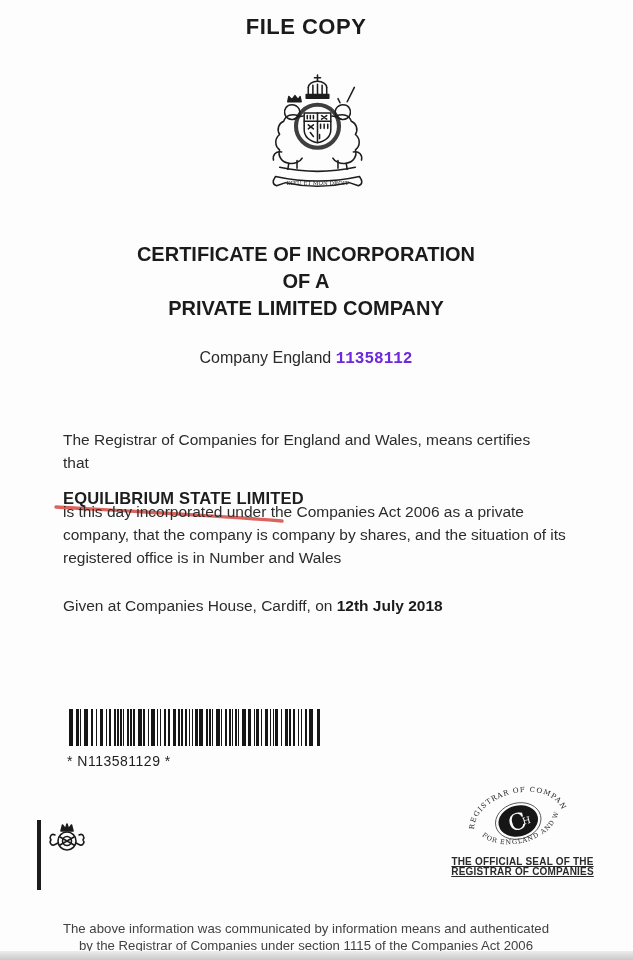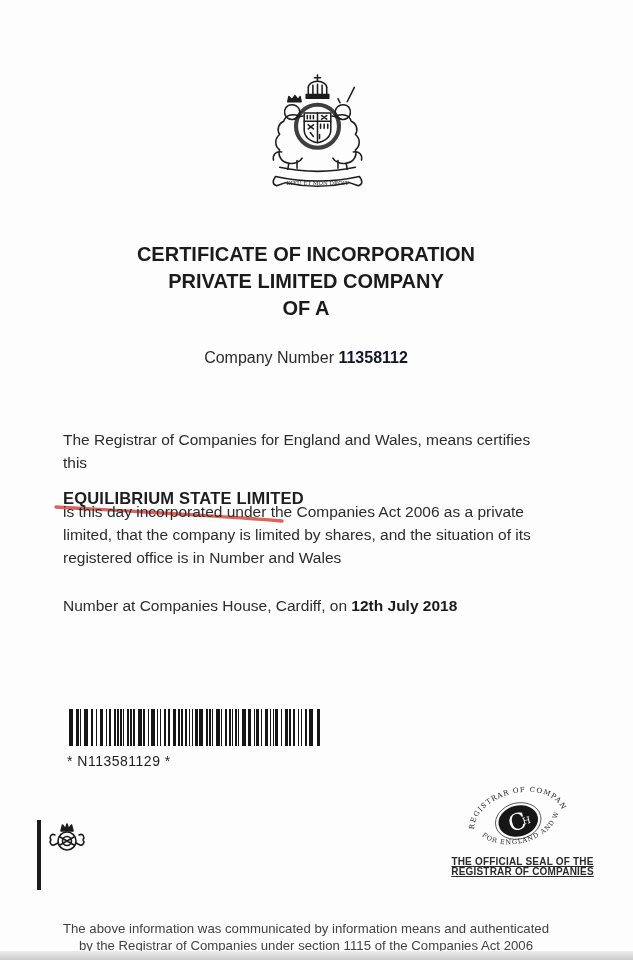--- a/index.html
+++ b/index.html
@@ -7,21 +7,21 @@
     position:relative;width:633px;height:960px;margin:0 auto;
     background:#fdfdfd;overflow:hidden;
     font-family:"Liberation Sans",sans-serif;color:#262626;
   }
   .abs{position:absolute;}
   .center{left:0;width:612px;text-align:center;}
   .file-copy{top:14px;font-size:22px;font-weight:bold;letter-spacing:.5px;color:#1b1b1b;}
   .arms{left:240px;top:70px;width:155px;height:128px;}
   .title{top:241px;font-size:20px;font-weight:bold;line-height:27px;color:#1b1b1b;}
   .company-number{top:349px;font-size:16px;color:#2a2a2a;}
-  .company-number b{color:#0f172a;}
+  .company-number b{color:#6d28d9;font-family:Liberation Mono, monospace;}
   .body-block{left:63px;width:532px;font-size:15.5px;line-height:23px;color:#2c2c2c;}
   .p1{top:428px;}
   .company-name{left:63px;top:489px;font-size:16.5px;font-weight:bold;color:#1d1d1d;letter-spacing:.2px;}
   .red-underline{left:46px;top:498px;width:250px;height:30px;pointer-events:none;}
   .p2{top:500px;}
   .given{left:63px;top:597px;font-size:15.5px;color:#2c2c2c;}
   .given b{color:#1b1b1b;}
   .barcode{left:69px;top:709px;width:252px;height:37px;}
   .barcode i{position:absolute;top:0;bottom:0;background:#161616;}
   .barcode-label{left:67px;top:753px;font-size:14px;letter-spacing:.5px;color:#1f1f1f;}
@@ -33,20 +33,21 @@
     font-size:10px;font-weight:bold;line-height:9.5px;color:#2a2a2a;letter-spacing:.2px;text-decoration:underline;}
   .footer{top:920px;font-size:13.2px;line-height:17px;color:#424242;}
   .bottom-strip{left:0;top:951px;width:633px;height:9px;
     background:linear-gradient(#ededed,#c9c9c9);}
 </style>
 </head>
 <body>
 
 <div class="page">
 
+  <div class="abs center file-copy">FILE COPY</div>
 
   <svg class="abs arms" viewBox="0 0 150 125">
     <g stroke="#1d1d1d" fill="none" stroke-width="1.5" stroke-linecap="round" stroke-linejoin="round">
 
       <g>
         <path d="M75,11 v-6 M72,7.5 h6"></path>
         <path d="M66,24 v-7 m4.5,7 v-9 m4.5,9 v-10 m4.5,10 v-9 m4.5,9 v-7"></path>
         <path d="M66,17 a9,6 0 0 1 18,0"></path>
         <rect x="64" y="24" width="22" height="3.5" fill="#1d1d1d"></rect>
       </g>
@@ -79,47 +80,47 @@
       </g>
 
       <path d="M38,95 Q75,103 112,95"></path>
       <path d="M34,104 q-5,7 1,9 l9,-3 q31,7 62,0 l9,3 q6,-2 1,-9 q-41,9 -82,0 z"></path>
     </g>
     <text x="75" y="112.5" font-size="5.4" text-anchor="middle" font-family="'DejaVu Serif',serif" fill="#1d1d1d">DIEU ET MON DROIT</text>
   </svg>
 
   <div class="abs center title">
     <div>CERTIFICATE OF INCORPORATION</div>
+    <div>OF A</div>
     <div>PRIVATE LIMITED COMPANY</div>
-    <div>OF A</div>
   </div>
 
   <div class="abs center company-number">
-    <span>Company Number</span>
+    <span>Company England</span>
     <b>11358112</b>
   </div>
 
   <div class="abs body-block p1">
     <div>The Registrar of Companies for England and Wales, means certifies</div>
-    <div>this</div>
+    <div>that</div>
   </div>
 
   <div class="abs company-name">EQUILIBRIUM STATE LIMITED</div>
   <svg class="abs red-underline" viewBox="0 0 250 30">
     <path d="M10,9 C80,13 160,17 236,23" fill="none" stroke="#d9574e" stroke-width="3.4" stroke-linecap="round" opacity="0.92"></path>
   </svg>
 
   <div class="abs body-block p2">
     <div>is this day incorporated under the Companies Act 2006 as a private</div>
-    <div>limited, that the company is limited by shares, and the situation of its</div>
+    <div>company, that the company is company by shares, and the situation of its</div>
     <div>registered office is in Number and Wales</div>
   </div>
 
   <div class="abs given">
-    <span>Number at Companies House, Cardiff, on </span>
+    <span>Given at Companies House, Cardiff, on </span>
     <b>12th July 2018</b>
   </div>
 
   <div class="abs barcode">
       <i style="left:0px;width:4px"></i>
       <i style="left:7px;width:3px"></i>
       <i style="left:11px;width:1px"></i>
       <i style="left:15px;width:4px"></i>
       <i style="left:22px;width:2px"></i>
       <i style="left:27px;width:1px"></i>

